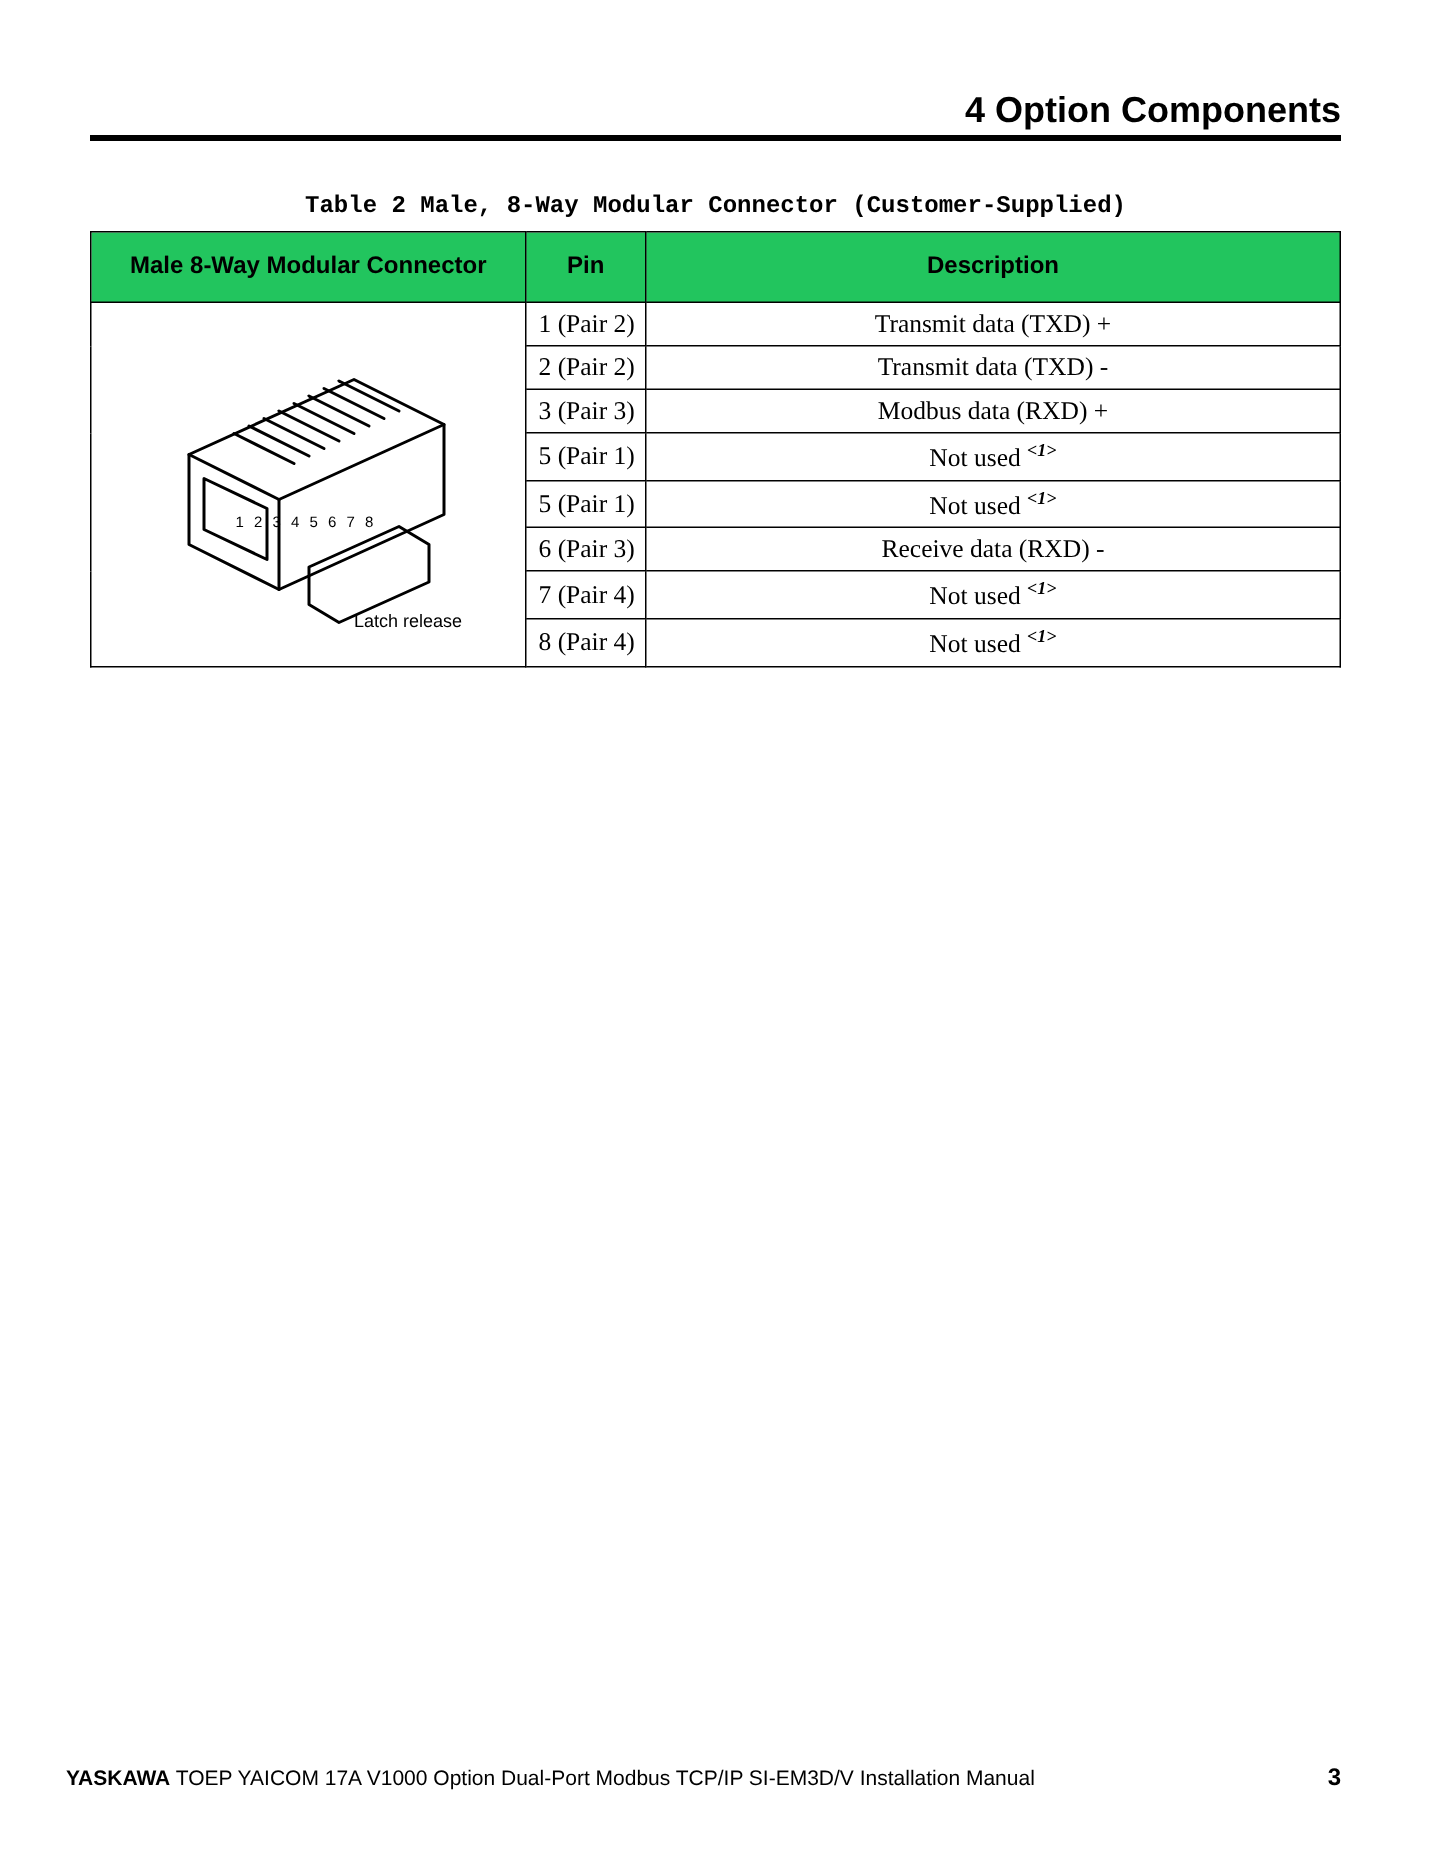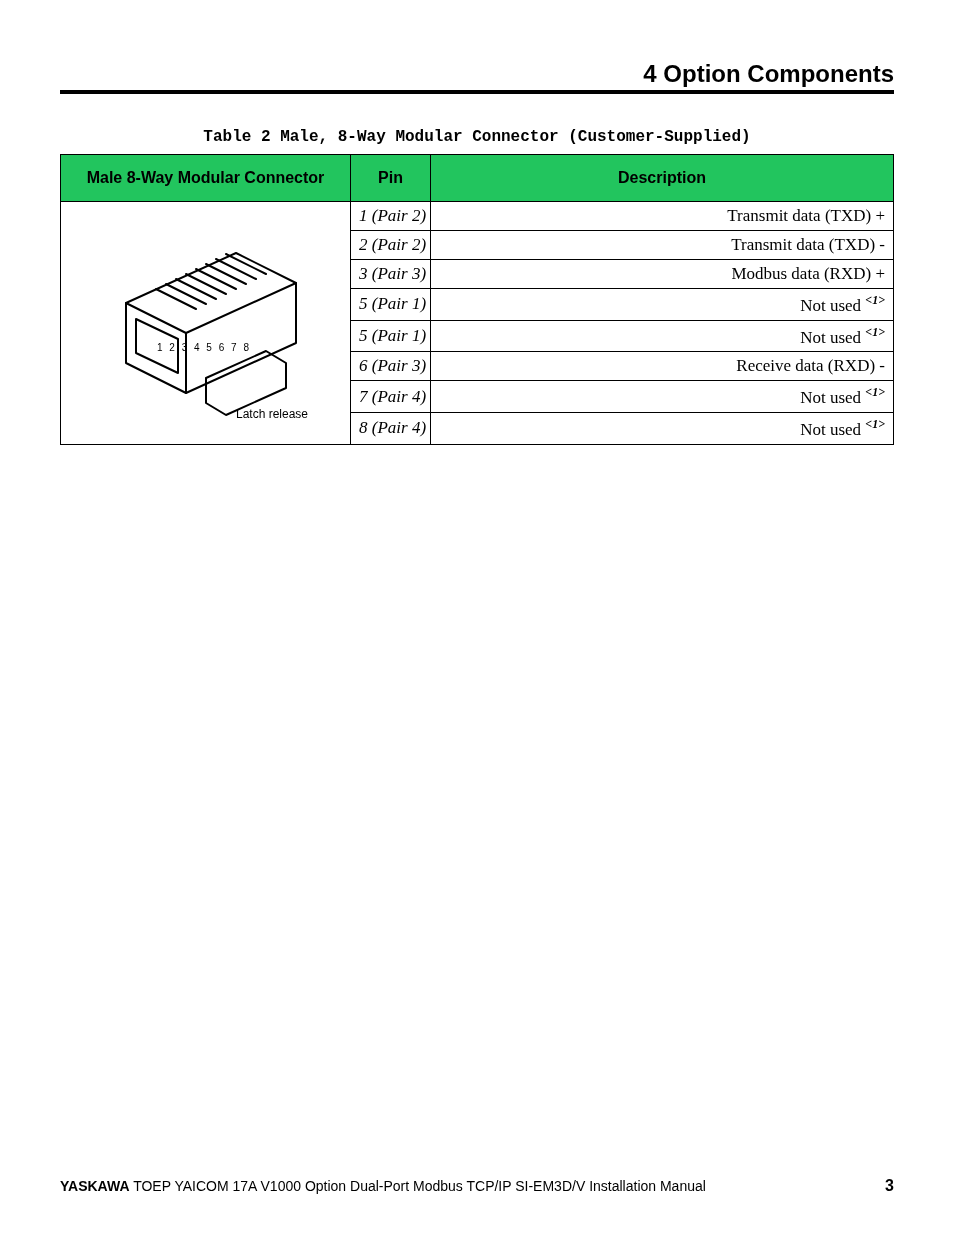--- a/index.html
+++ b/index.html
@@ -53,42 +53,41 @@
     background: #22c55e;
     font-size: 16px;
     padding: 14px 6px;
   }
   col.col-img { width: 290px; }
   col.col-pin { width: 80px; }
   col.col-desc { }
   td.pin-col {
     text-align: center;
     white-space: nowrap;
-    font-style: italic;
   }
   td.desc-col {
-    text-align: right;
+    text-align: center;
   }
   .sup {
     font-style: italic;
     font-weight: bold;
     font-size: 12px;
     vertical-align: super;
   }
   .footnote {
     font-size: 17px;
     margin-top: 12px;
   }
   .footnote .tag {
     display: inline-block;
     width: 52px;
   }
   .footer {
     position: absolute;
-    left: 60px;
+    left: 44px;
     right: 60px;
     bottom: 46px;
     font-family: Arial, Helvetica, sans-serif;
     font-size: 14px;
     display: flex;
     justify-content: space-between;
     align-items: baseline;
   }
   .footer .brand {
     font-weight: bold;

